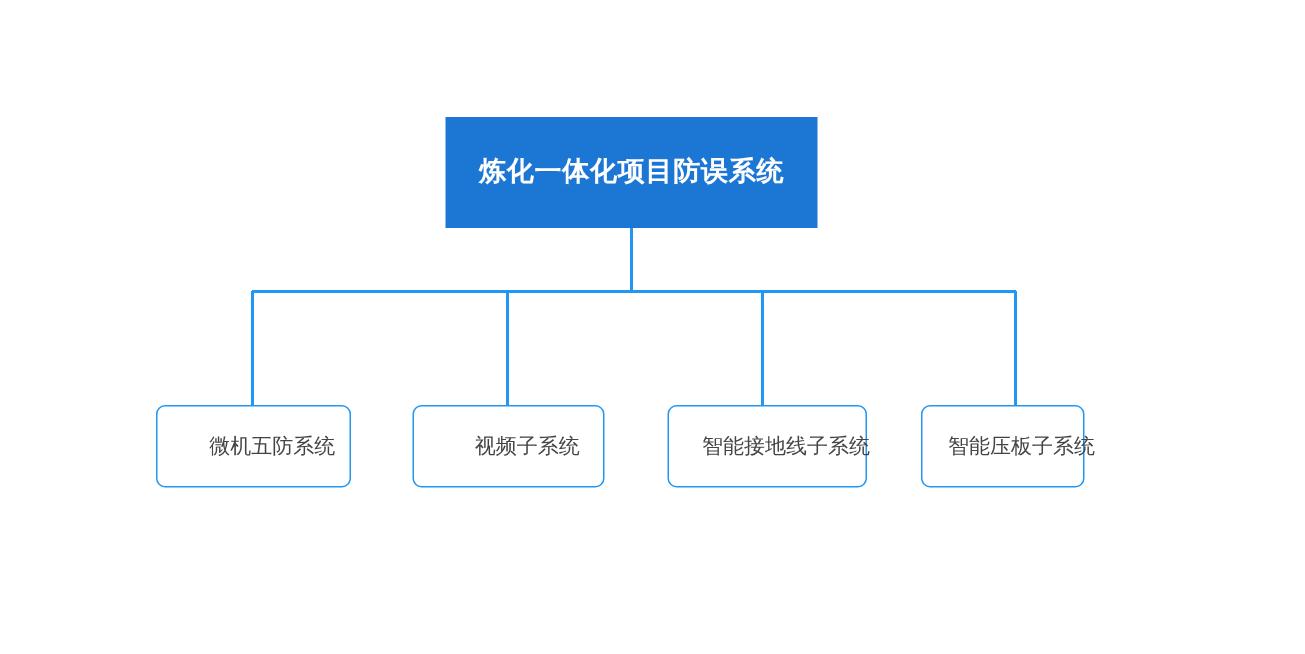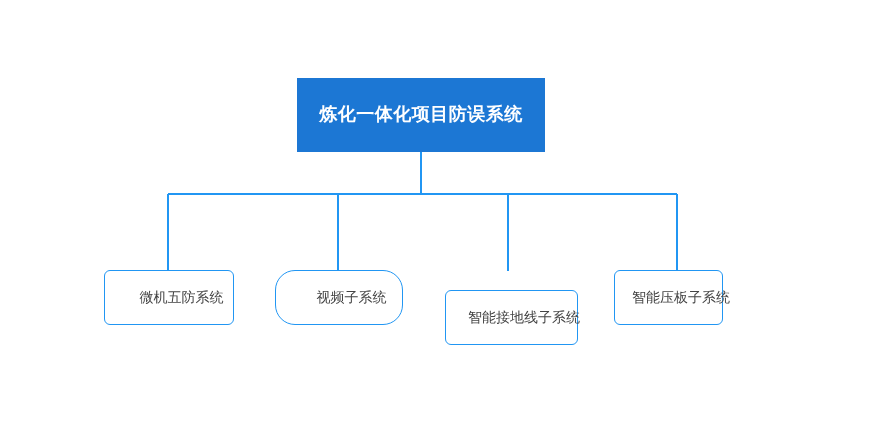--- a/index.html
+++ b/index.html
@@ -51,22 +51,22 @@
     height: 55px;
     background: #ffffff;
     border: 1.5px solid #2196f3;
     border-radius: 6px;
     color: #444444;
     font-size: 14px;
     font-weight: normal;
     padding-left: 25px;
   }
   .node-child.c0 { left: 104px; width: 130px; }
-  .node-child.c1 { left: 275px; width: 128px; border-radius: 20px; }
-  .node-child.c2 { left: 445px; width: 133px; margin-top: 20px; }
+  .node-child.c1 { left: 275px; width: 128px; }
+  .node-child.c2 { left: 445px; width: 133px; }
   .node-child.c3 { left: 614px; width: 109px; }
   .node-label {
     display: block;
     line-height: 1.2;
     white-space: nowrap;
   }
 </style>
 </head>
 <body>
 

